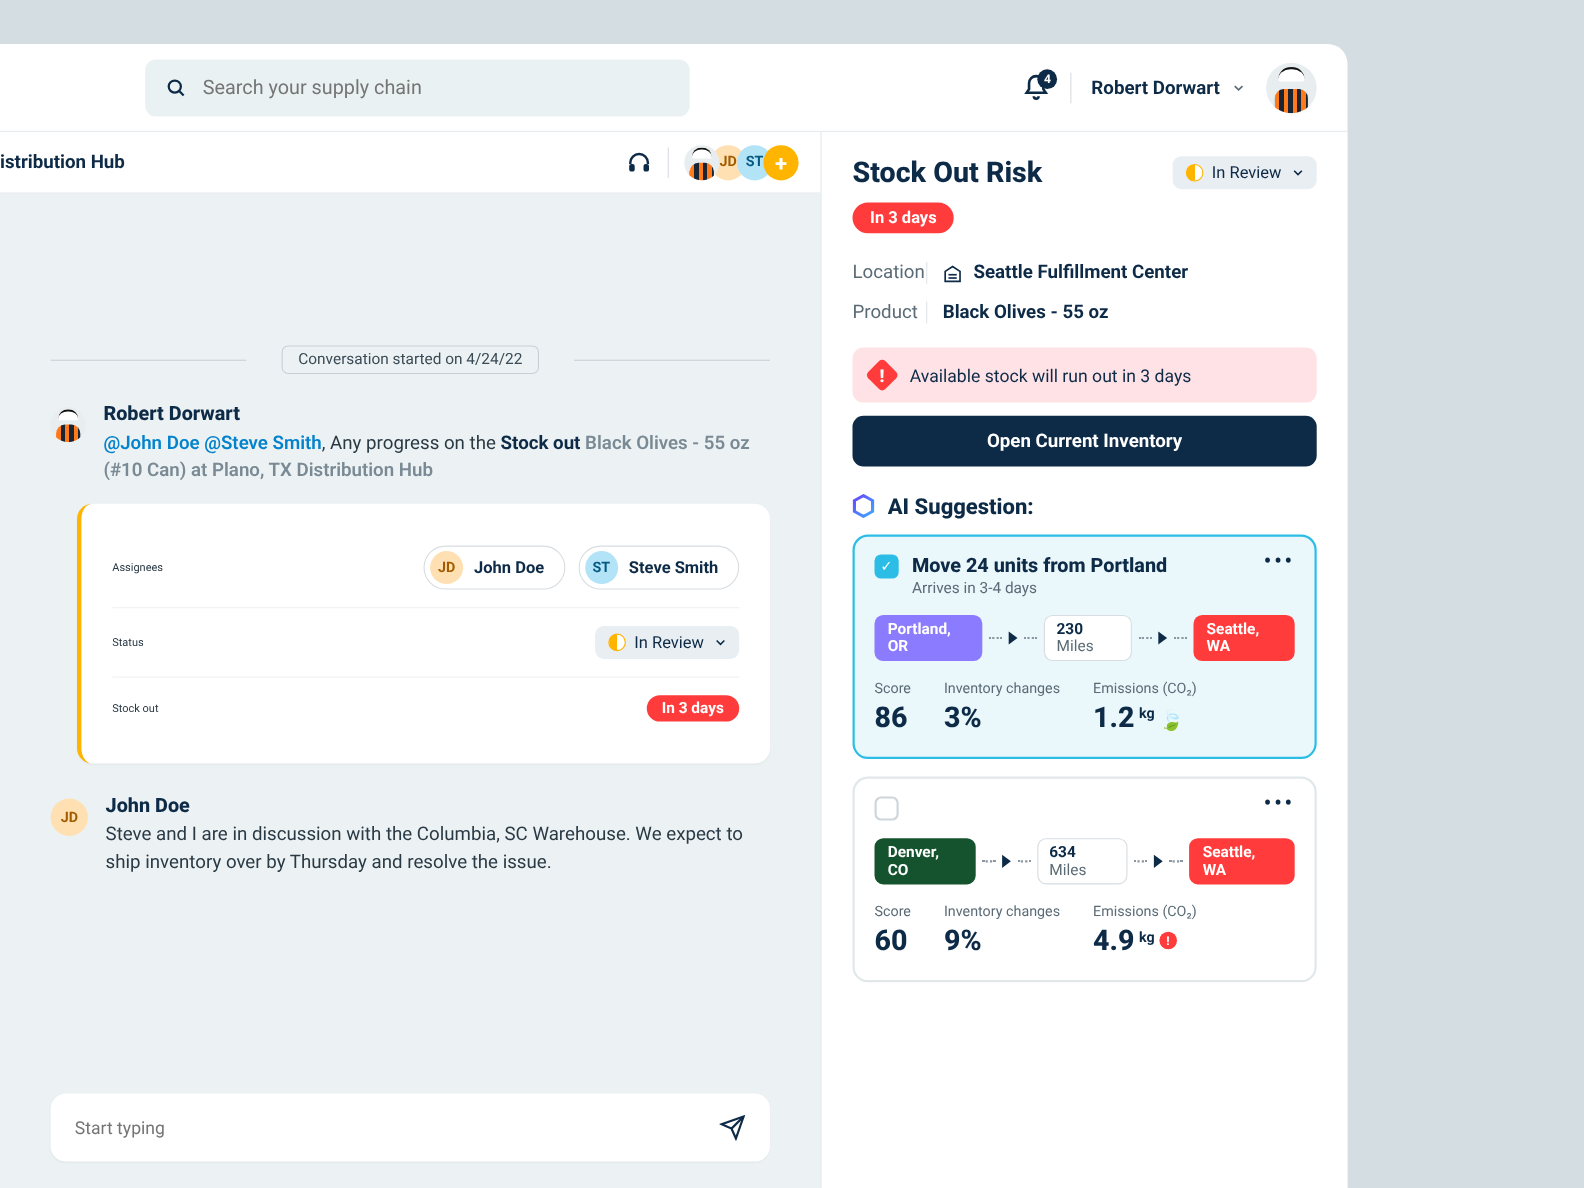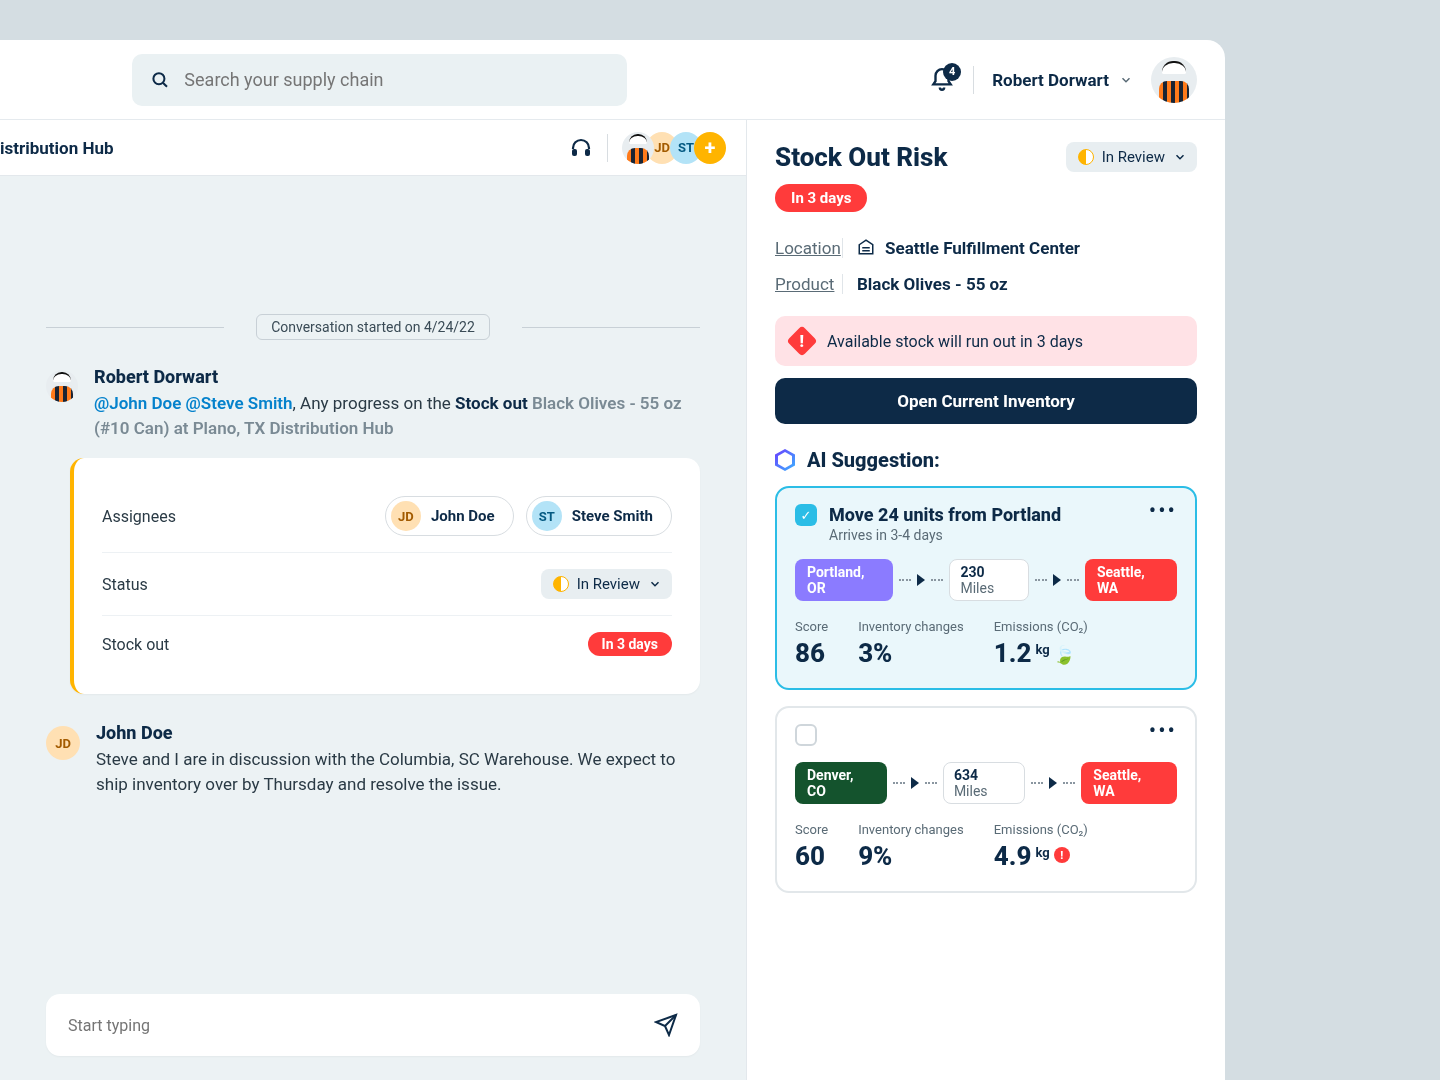--- a/index.html
+++ b/index.html
@@ -56,42 +56,42 @@
 .msg-body { flex: 1; }
 .msg-author { font-weight: 800; color: #0d2a47; font-size: 18px; margin-bottom: 4px; }
 .msg-text { font-size: 17px; color: #2a3a45; line-height: 1.45; }
 .mention { color: #0582cc; font-weight: 600; }
 .bold { font-weight: 700; color: #0d2a47; }
 .muted { color: #7a8a94; font-weight: 600; }
 
 .card { background: #fff; border-radius: 14px; padding: 22px 28px; margin: 14px 0 28px 24px; border-left: 4px solid #ffb400; box-shadow: 0 1px 2px rgba(0,0,0,0.04); }
 .card-row { display: flex; align-items: center; padding: 16px 0; border-bottom: 1px solid #edf1f4; }
 .card-row:last-child { border-bottom: none; }
-.card-label { font-size: 16px; color: #2a3a45; }
+.card-label { font-size: 10px; color: #2a3a45; }
 .card-val { margin-left: auto; display: flex; gap: 12px; align-items: center; }
 .assignee-pill { display: flex; align-items: center; gap: 10px; border: 1px solid #d8dde1; border-radius: 999px; padding: 4px 18px 4px 5px; }
 .assignee-pill .chip{ width:30px; height:30px;}
 .assignee-pill span { font-weight: 700; color: #0d2a47; font-size: 15px;}
 .status-pill { display: flex; align-items: center; gap: 8px; background: #e8eef1; padding: 6px 10px 6px 12px; border-radius: 8px; font-weight: 400; color: #0d2a47; font-size: 15px; cursor:pointer;}
 .half-moon { width: 16px; height: 16px; border-radius: 50%; background: linear-gradient(90deg,#ffb400 50%,#fff 50%); border: 1px solid #ffb400;}
 .red-pill { background: #ff3b3b; color: #fff; font-weight: 700; border-radius: 999px; padding: 4px 14px; font-size: 14px;}
 
 
 .compose { margin: 0 46px 24px 46px; background: #fff; border-radius: 14px; height: 62px; display: flex; align-items: center; padding: 0 22px; gap: 10px; box-shadow: 0 1px 2px rgba(0,0,0,0.04);}
 .compose input { flex: 1; border: none; outline: none; font-size: 16px; color: #4b5a63; }
 
 
 .r-head { display: flex; align-items: center; gap: 12px; margin-bottom: 12px;}
 .r-title { font-size: 26px; font-weight: 800; color: #0d2a47; }
 .r-head .status-pill { margin-left: auto; }
 .r-due { display: inline-block; margin-bottom: 18px; }
 
 .kv { display: flex; align-items: center; gap: 14px; padding: 8px 0; font-size: 17px;}
-.kv-label { color: #5a6b76; width: 68px; border-right: 1px solid #e0e5e9; padding-right: 4px; text-decoration: underline;}
-.kv-val { font-weight: 700; color: #0d2a47; display: flex; align-items: flex-start; gap: 10px;}
+.kv-label { color: #5a6b76; width: 68px; border-right: 1px solid #e0e5e9; padding-right: 4px;}
+.kv-val { font-weight: 700; color: #0d2a47; display: flex; align-items: flex-end; gap: 10px;}
 
 .alert { margin-top: 14px; background: #ffe2e6; border-radius: 10px; padding: 14px 16px; display: flex; align-items: center; gap: 14px; font-size: 16px; color: #0d2a47;}
 .alert-ico { width: 22px; height: 22px; background: #ff3b3b; transform: rotate(45deg); display: flex; align-items: center; justify-content: center; border-radius: 4px;}
 .alert-ico span{ transform: rotate(-45deg); color:#fff; font-weight:900;}
 
 .big-btn { margin-top: 12px; background: #0d2a47; color: #fff; font-weight: 700; font-size: 17px; border-radius: 10px; height: 46px; display: flex; align-items: center; justify-content: center; cursor: pointer;}
 
 .ai-head { display: flex; align-items: center; gap: 12px; margin: 24px 0 14px; font-size: 20px; font-weight: 800; color: #0d2a47;}
 .hex { width: 20px; height: 22px; background: linear-gradient(135deg,#6a3bff,#3bb4ff); clip-path: polygon(50% 0,100% 25%,100% 75%,50% 100%,0 75%,0 25%); position: relative;}
 .hex::after{content:"";position:absolute;inset:3px;background:#fff;clip-path: polygon(50% 0,100% 25%,100% 75%,50% 100%,0 75%,0 25%);}

